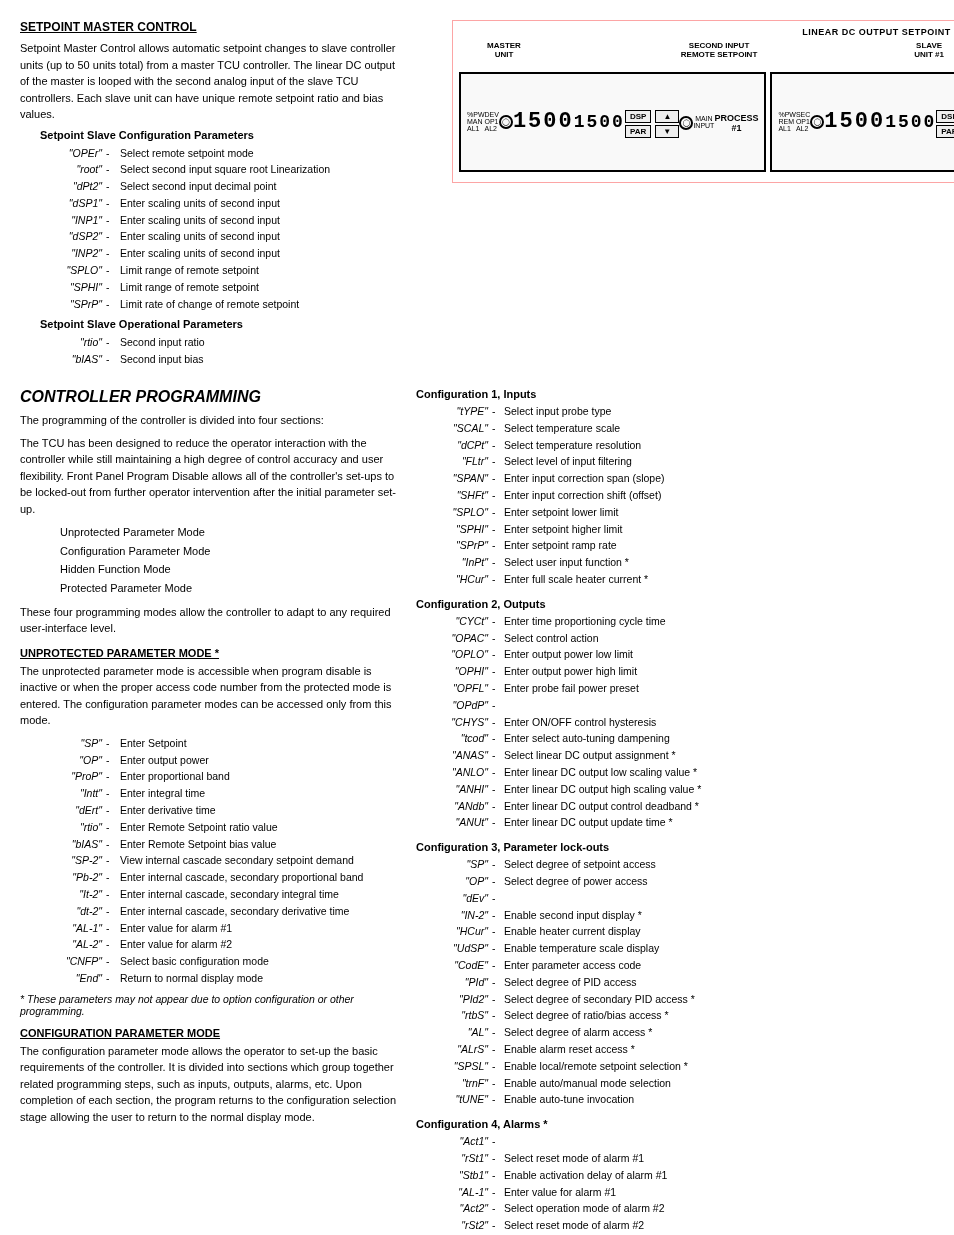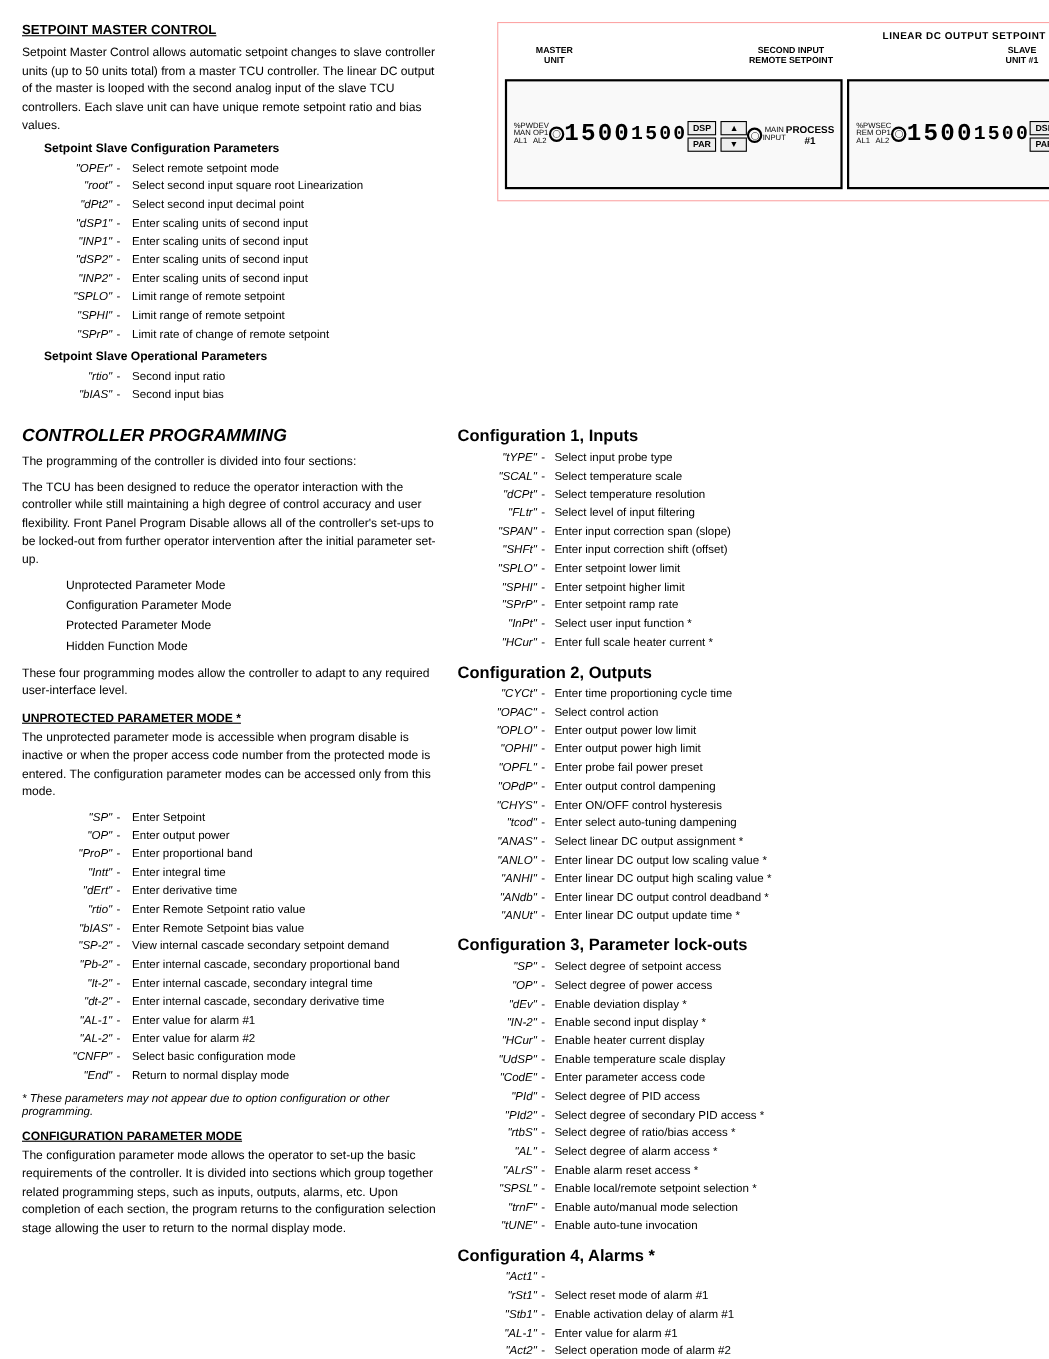--- a/index.html
+++ b/index.html
@@ -225,21 +225,21 @@
       margin-top: 6px;
     }
 
     
     .config-section {
       margin-bottom: 10px;
     }
 
     .config-title {
       font-weight: bold;
-      font-size: 15px;
+      font-size: 11px;
       margin-bottom: 3px;
     }
 
     .config-params {
       list-style: none;
       margin-left: 16px;
       font-size: 10.5px;
       line-height: 1.6;
     }
 
@@ -452,22 +452,22 @@
 
   <div class="main-content">
 
     <div class="main-left">
       <div class="cp-title">CONTROLLER PROGRAMMING</div>
       <div class="body-text">The programming of the controller is divided into four sections:</div>
       <div class="body-text">The TCU has been designed to reduce the operator interaction with the controller while still maintaining a high degree of control accuracy and user flexibility. Front Panel Program Disable allows all of the controller's set-ups to be locked-out from further operator intervention after the initial parameter set-up.</div>
       <div class="indent-list">
         <div>Unprotected Parameter Mode</div>
         <div>Configuration Parameter Mode</div>
+        <div>Hidden Function Mode</div>
         <div>Protected Parameter Mode</div>
-        <div>Hidden Function Mode</div>
       </div>
       <div class="body-text" style="margin-top:6px;">These four programming modes allow the controller to adapt to any required user-interface level.</div>
 
       <div class="section-heading">UNPROTECTED PARAMETER MODE *</div>
       <div class="body-text">The unprotected parameter mode is accessible when program disable is inactive or when the proper access code number from the protected mode is entered. The configuration parameter modes can be accessed only from this mode.</div>
 
       <ul class="param-list">
         <li>
             <span class="param-code">"SP"</span>
             <span class="param-dash">-</span>
@@ -638,21 +638,20 @@
               <span class="cparam-desc">Enter output power high limit</span>
             </li>
           <li>
               <span class="cparam-code">"OPFL"</span>
               <span class="cparam-dash">-</span>
               <span class="cparam-desc">Enter probe fail power preset</span>
             </li>
           <li>
               <span class="cparam-code">"OPdP"</span>
               <span class="cparam-dash">-</span>
-              <span class="cparam-desc">Enter output control dampening</span>
             </li>
           <li>
               <span class="cparam-code">"CHYS"</span>
               <span class="cparam-dash">-</span>
               <span class="cparam-desc">Enter ON/OFF control hysteresis</span>
             </li>
           <li>
               <span class="cparam-code">"tcod"</span>
               <span class="cparam-dash">-</span>
               <span class="cparam-desc">Enter select auto-tuning dampening</span>
@@ -694,21 +693,20 @@
               <span class="cparam-desc">Select degree of setpoint access</span>
             </li>
           <li>
               <span class="cparam-code">"OP"</span>
               <span class="cparam-dash">-</span>
               <span class="cparam-desc">Select degree of power access</span>
             </li>
           <li>
               <span class="cparam-code">"dEv"</span>
               <span class="cparam-dash">-</span>
-              <span class="cparam-desc">Enable deviation display *</span>
             </li>
           <li>
               <span class="cparam-code">"IN-2"</span>
               <span class="cparam-dash">-</span>
               <span class="cparam-desc">Enable second input display *</span>
             </li>
           <li>
               <span class="cparam-code">"HCur"</span>
               <span class="cparam-dash">-</span>
               <span class="cparam-desc">Enable heater current display</span>

